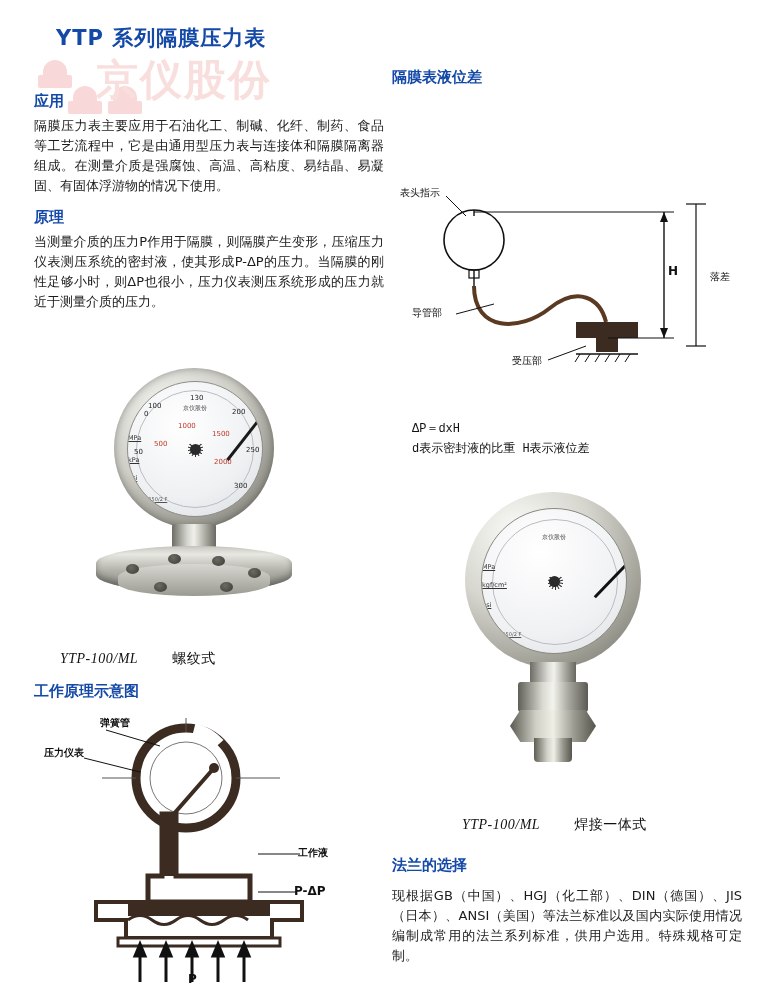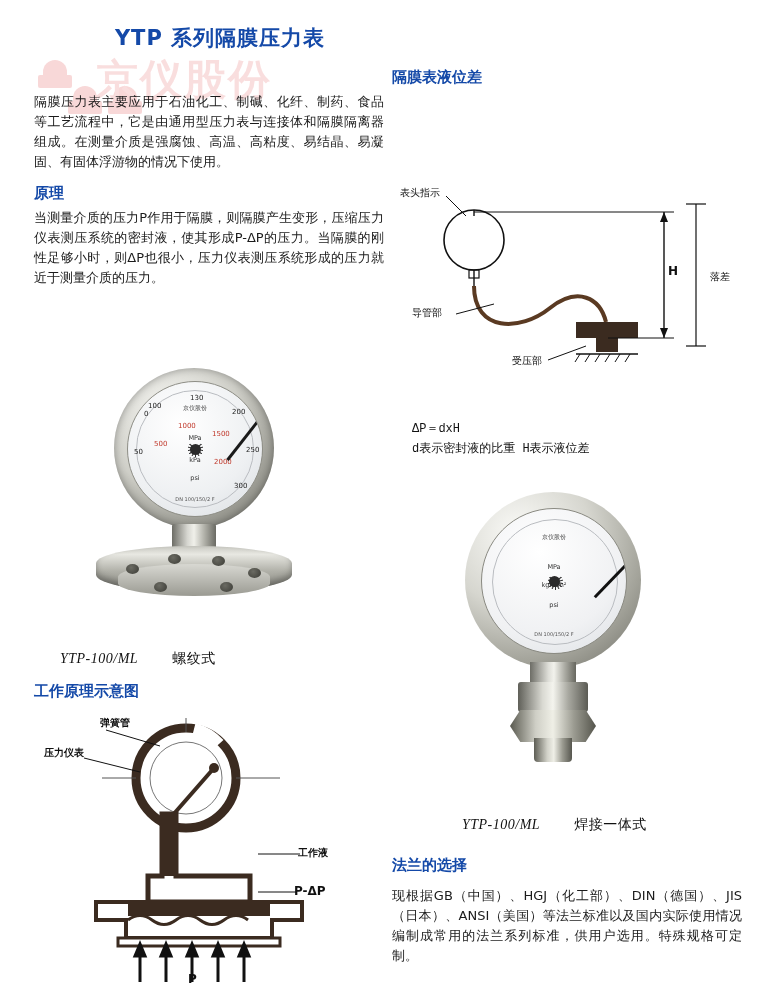--- a/index.html
+++ b/index.html
@@ -75,21 +75,20 @@
     width: 350px;
     margin-top: 44px;
   }
   .title-main {
     font-family: "DejaVu Sans", sans-serif;
     font-size: 21px;
     font-weight: bold;
     color: #1449a8;
     margin: 0 0 6px 22px;
     letter-spacing: 1px;
-    text-align: center;
   }
   .h-blue {
     font-family: "DejaVu Sans", sans-serif;
     font-size: 15px;
     font-weight: bold;
     color: #1449a8;
     margin: 0 0 5px 0;
   }
   .body-text {
     font-family: "DejaVu Sans", sans-serif;
@@ -158,23 +157,23 @@
     font-family: "DejaVu Sans", sans-serif;
     font-size: 7px;
     color: #c0392b;
   }
   .ga-num.blk { color: #222; }
   .ga-unit {
     position: absolute;
     font-family: "DejaVu Sans", sans-serif;
     font-size: 6.5px;
     color: #333;
-    text-align: center;
     width: 100%;
     left: 0;
+    text-decoration: underline;
   }
   .ga-brand {
     position: absolute;
     top: 22px; left: 0; width: 100%;
     text-align: center;
     font-family: "DejaVu Sans", sans-serif;
     font-size: 6px;
     color: #444;
   }
   .ga-needle {
@@ -325,20 +324,21 @@
     <div class="wm-mark wm-m2"></div>
     <div class="wm-mark wm-m3"></div>
     <div class="wm-text">京仪股份</div>
   </div>
 
   <div class="col-left">
     <h1 class="title-main">YTP 系列隔膜压力表</h1>
 
     <div style="height:34px"></div>
 
+    <h2 class="h-blue">应用</h2>
     <p class="body-text">隔膜压力表主要应用于石油化工、制碱、化纤、制药、食品等工艺流程中，它是由通用型压力表与连接体和隔膜隔离器组成。在测量介质是强腐蚀、高温、高粘度、易结晶、易凝固、有固体浮游物的情况下使用。</p>
 
     <div class="spacer-sm"></div>
 
     <h2 class="h-blue">原理</h2>
     <p class="body-text">当测量介质的压力P作用于隔膜，则隔膜产生变形，压缩压力仪表测压系统的密封液，使其形成P-ΔP的压力。当隔膜的刚性足够小时，则ΔP也很小，压力仪表测压系统形成的压力就近于测量介质的压力。</p>
   </div>
 
   <div class="gauge-a fig">
     <div class="ga-ring">

